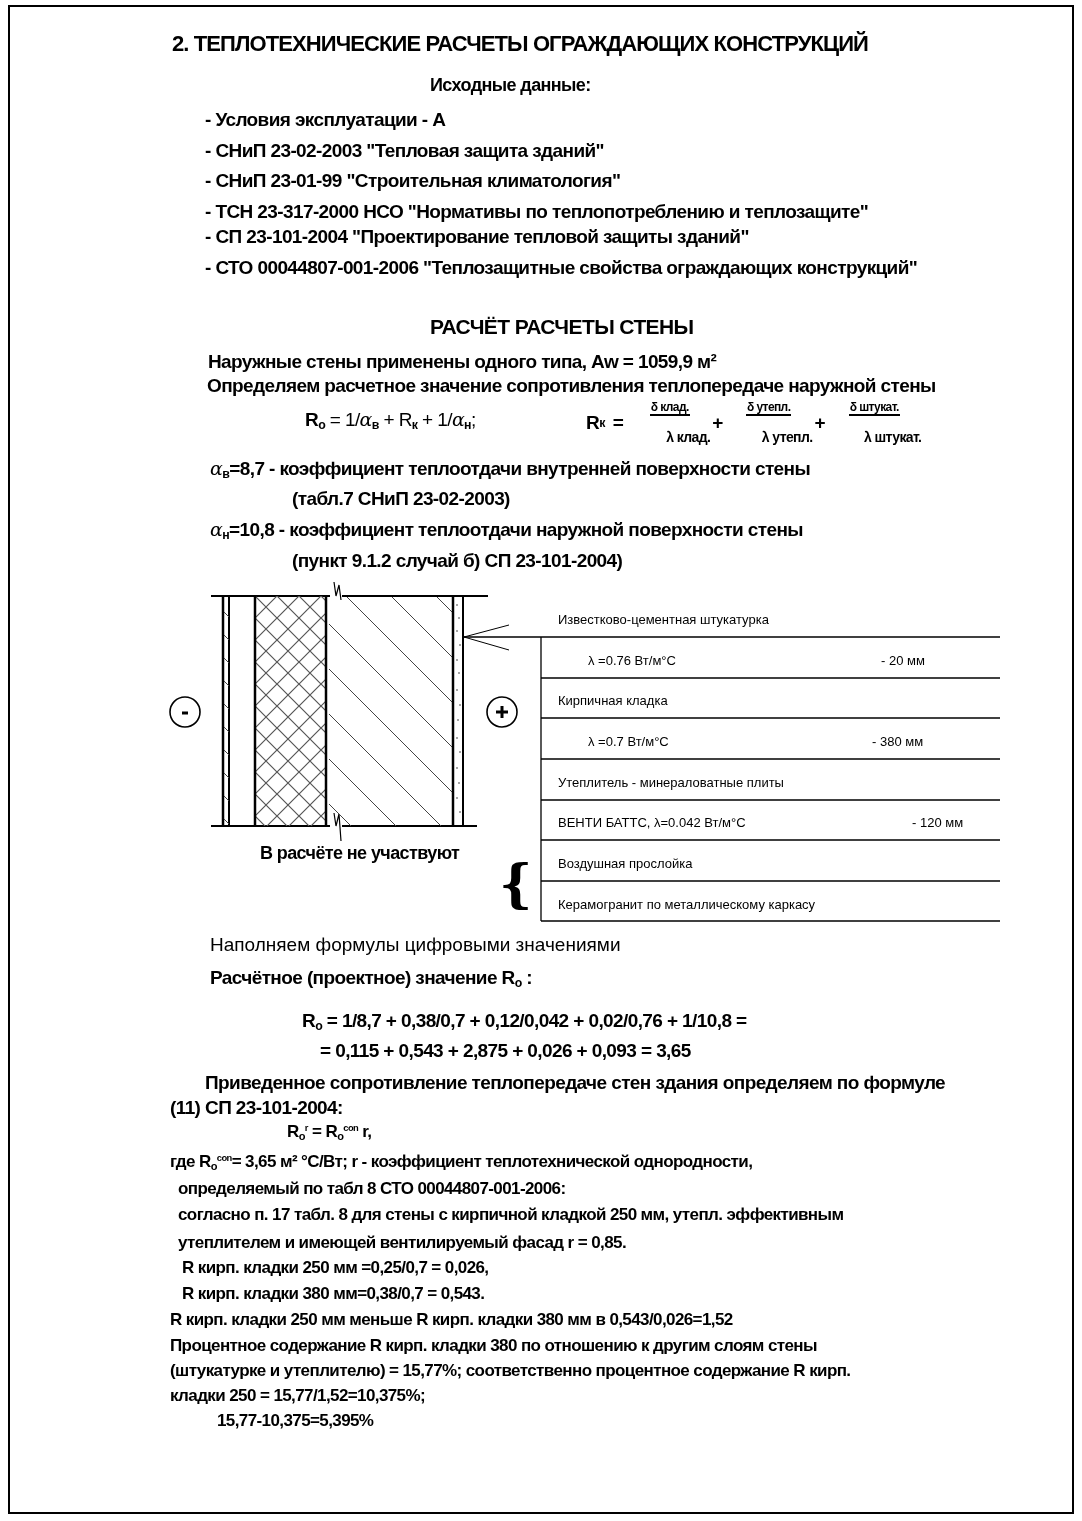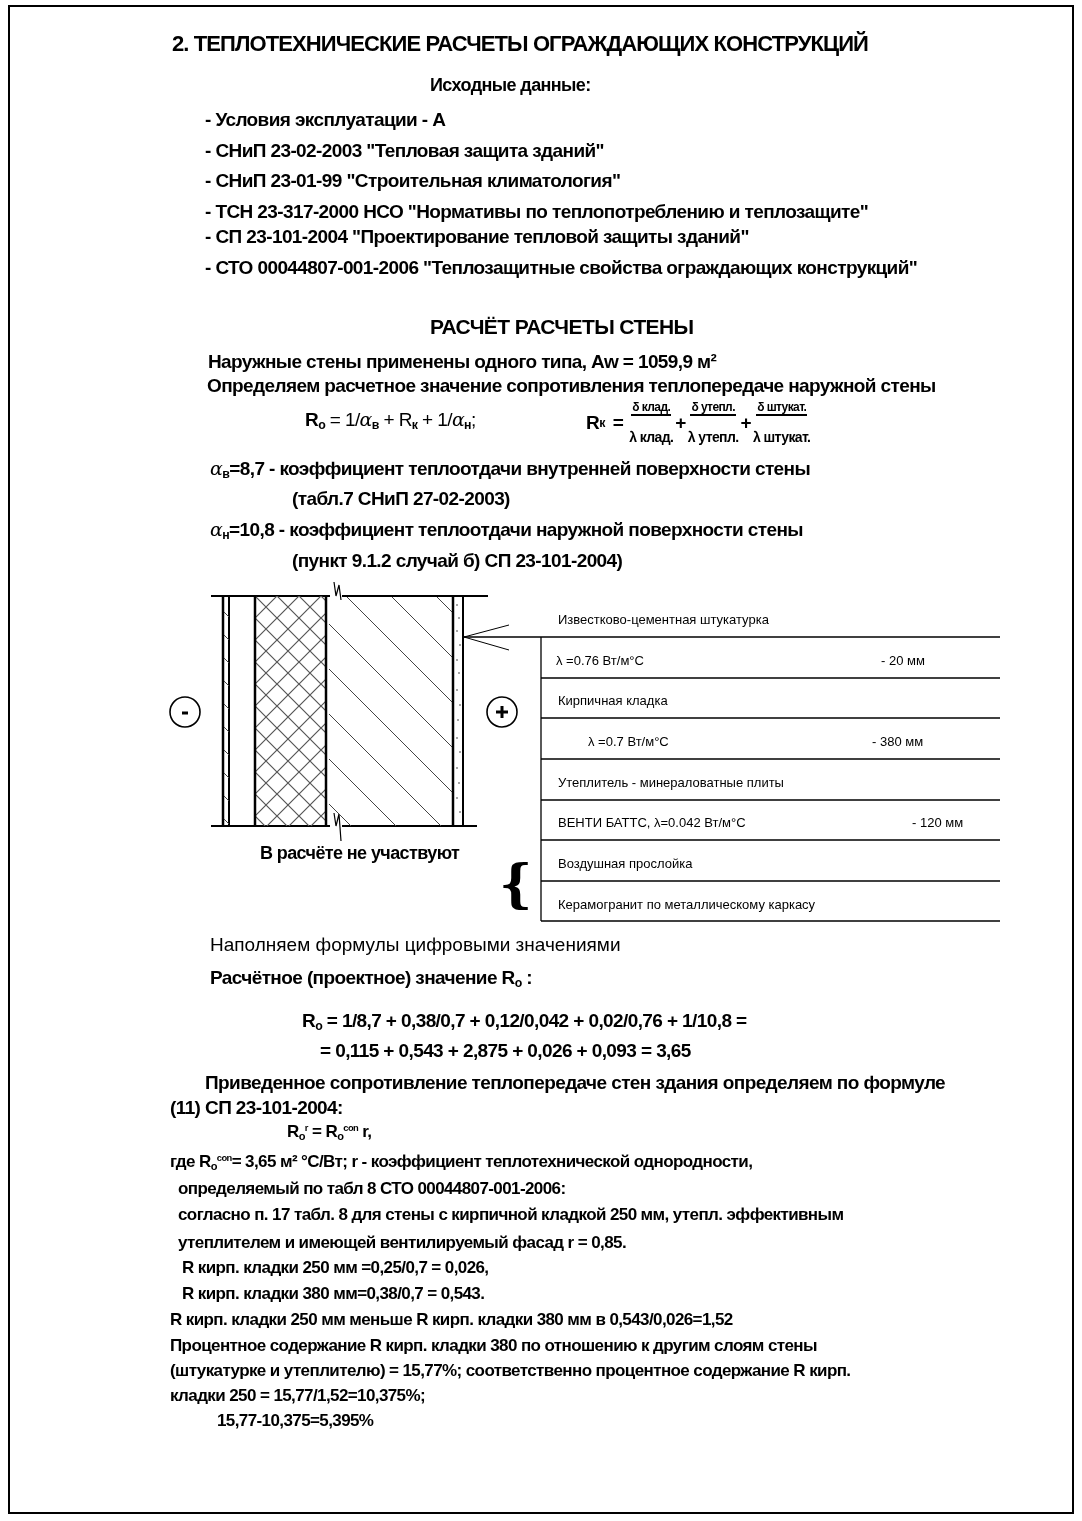--- a/index.html
+++ b/index.html
@@ -13,21 +13,21 @@
   .h1 { font-size:22px; letter-spacing:-0.9px; }
   .h2 { font-size:21px; letter-spacing:-0.6px; }
   .f18 { font-size:18px; }
   .f19 { font-size:19px; }
   .f17 { font-size:17px; }
   sub { font-size:0.65em; vertical-align:-0.25em; line-height:0; }
   sup { font-size:0.55em; vertical-align:0.6em; line-height:0; }
   .greek { font-family:"DejaVu Serif", serif; font-weight:normal; font-style:italic; }
   .frac { display:inline-flex; flex-direction:column; align-items:center; vertical-align:middle; margin:0 2px; }
   .frac .num { border-bottom:2px solid #000; padding:0 1px 1px; font-size:12px; }
-  .frac .den { font-size:14px; padding-top:14px; }
+  .frac .den { font-size:14px; padding-top:14px;margin-left:37px; }
   svg { position:absolute; left:0; top:0; }
   .tbl-text { font-family:"Liberation Sans", sans-serif; font-size:13px; }
 </style>
 </head>
 <body>
 
 <div class="frame"></div>
 
 <div class="t b h1" style="left:172px; top:33px;">2. ТЕПЛОТЕХНИЧЕСКИЕ РАСЧЕТЫ ОГРАЖДАЮЩИХ КОНСТРУКЦИЙ</div>
 <div class="t b f18" style="left:430px; top:76px;">Исходные данные:</div>
@@ -63,21 +63,21 @@
   <span>+</span>
   <span class="frac">
       <span class="num">δ штукат.</span>
       <span class="den">λ штукат.</span>
     </span>
 </div>
 
 <div class="t b f19" style="left:210px; top:459px;">
   <span class="greek">α</span><sub>в</sub><span>=8,7 - коэффициент теплоотдачи внутренней поверхности стены</span>
 </div>
-<div class="t b f19" style="left:292px; top:489px;">(табл.7 СНиП 27-02-2003)</div>
+<div class="t b f19" style="left:292px; top:489px;">(табл.7 СНиП 23-02-2003)</div>
 <div class="t b f19" style="left:210px; top:520px;">
   <span class="greek">α</span><sub>н</sub><span>=10,8 - коэффициент теплоотдачи наружной поверхности стены</span>
 </div>
 <div class="t b f19" style="left:292px; top:551px;">(пункт 9.1.2 случай б) СП 23-101-2004)</div>
 
 <svg width="1082" height="1521">
   <defs>
     <pattern id="cross" patternUnits="userSpaceOnUse" width="22" height="22" x="255" y="596">
       <path d="M0,0 L22,22 M22,0 L0,22" stroke="#555" stroke-width="1.2"></path>
     </pattern>
@@ -171,21 +171,21 @@
   <line x1="541" y1="840" x2="1000" y2="840" stroke="#000" stroke-width="1.3"></line>
   <line x1="541" y1="881" x2="1000" y2="881" stroke="#000" stroke-width="1.3"></line>
   <line x1="541" y1="921" x2="1000" y2="921" stroke="#000" stroke-width="1.3"></line>
   <line x1="541" y1="637" x2="541" y2="921" stroke="#000" stroke-width="1.3"></line>
 </svg>
 
 <div class="t" style="left:176px; top:700px; width:18px; height:24px; color:transparent;">-</div>
 <div class="t" style="left:493px; top:700px; width:18px; height:24px; color:transparent;">+</div>
 
 <div class="t tbl-text" style="left:558px; top:613px;">Известково-цементная штукатурка</div>
-<div class="t tbl-text" style="left:556px; top:654px;">λ =0.76 Вт/м°С</div>
+<div class="t tbl-text" style="left:588px; top:654px;">λ =0.76 Вт/м°С</div>
 <div class="t tbl-text" style="left:881px; top:654px;">- 20 мм</div>
 <div class="t tbl-text" style="left:558px; top:694px;">Кирпичная кладка</div>
 <div class="t tbl-text" style="left:588px; top:735px;">λ =0.7 Вт/м°С</div>
 <div class="t tbl-text" style="left:872px; top:735px;">- 380 мм</div>
 <div class="t tbl-text" style="left:558px; top:776px;">Утеплитель - минераловатные плиты</div>
 <div class="t tbl-text" style="left:558px; top:816px;">ВЕНТИ БАТТС,   λ=0.042 Вт/м°С</div>
 <div class="t tbl-text" style="left:912px; top:816px;">- 120 мм</div>
 <div class="t tbl-text" style="left:558px; top:857px;">Воздушная прослойка</div>
 <div class="t tbl-text" style="left:558px; top:898px;">Керамогранит по металлическому каркасу</div>
 

